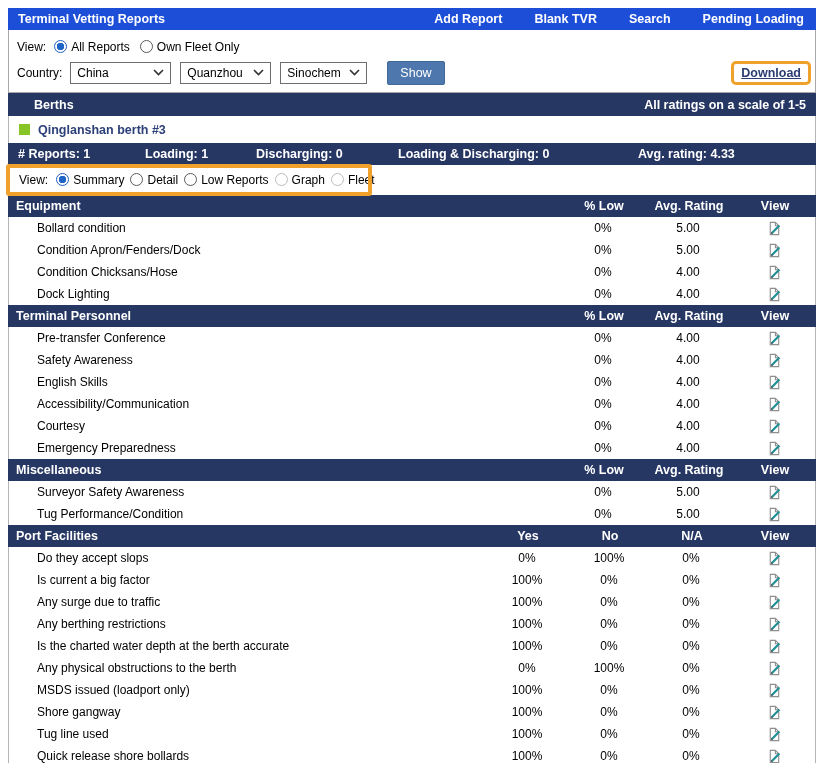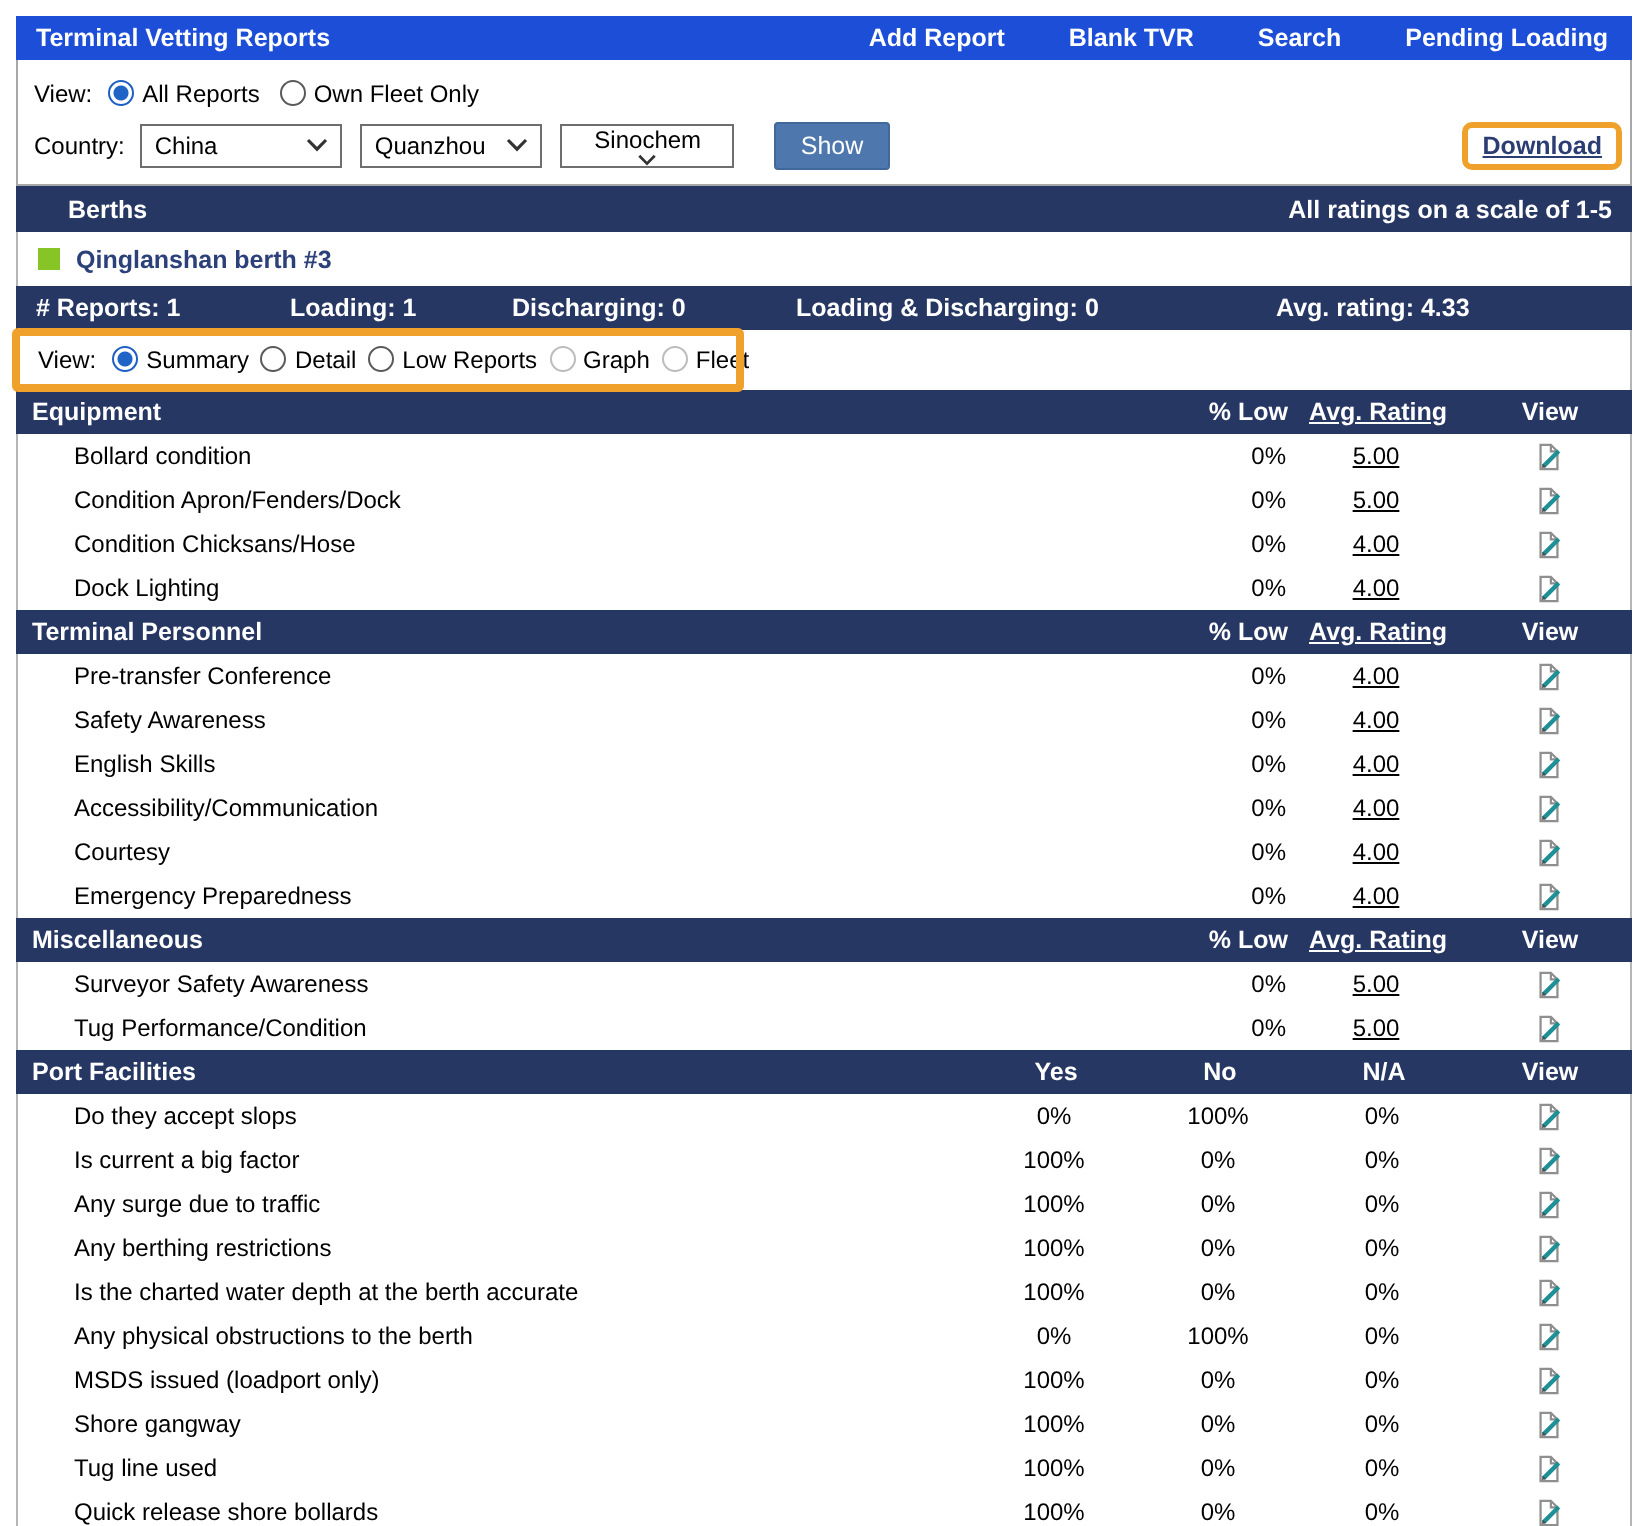--- a/index.html
+++ b/index.html
@@ -17,21 +17,21 @@
   .filterbox { border: 1px solid #a8a8a8; border-top: none; padding: 5px 8px 6px 8px; }
   .frow { display: flex; align-items: center; }
   .frow1 { height: 24px; }
   .frow2 { height: 27px; }
   .flabel { margin-right: 8px; }
   .radio-item { display: inline-flex; align-items: flex-start; margin-right: 10px; cursor: pointer; }
   .radio { width: 13px; height: 13px; border-radius: 50%; border: 1px solid #5a5a5a; background: #fff; margin-right: 4px; flex: 0 0 auto; }
   .radio.checked { border: 1px solid #1d5fc4; background: radial-gradient(circle, #2064c8 0 3.5px, #fff 4px); }
   .radio.disabled { border-color: #bcbcbc; }
   .sel { height: 22px; border: 1px solid #6e6e6e; background: #fff; display: inline-flex; align-items: center; justify-content: space-between; padding: 0 6px; margin-right: 9px; cursor: pointer; }
-  .sel-country { width: 101px; } .sel-port { width: 91px; } .sel-terminal { width: 87px; margin-right: 20px; flex-direction: column; }
+  .sel-country { width: 101px; } .sel-port { width: 91px; } .sel-terminal { width: 87px; margin-right: 20px; }
   .show-btn { background: #4d77ad; border: 1px solid #40689b; color: #fff; height: 24px; padding: 0 12px; font-size: 12.5px; border-radius: 2px; cursor: pointer; font-family: "Liberation Sans", sans-serif; }
   .dl-wrap { margin-left: auto; border: 3px solid #F0A12B; border-radius: 5px; padding: 2px 7px; margin-right: -4px; }
   .dl-link { color: #2B3D72; font-weight: bold; text-decoration: underline; font-size: 12.5px; cursor: pointer; }
 
   
   .navybar { background: #273763; color: #fff; height: 23px; display: flex; align-items: center; padding: 0 10px; }
   .navybar .left { font-weight: bold; font-size: 12.5px; padding-left: 16px; }
   .navybar .right { margin-left: auto; font-weight: bold; font-size: 12.5px; }
   .berthrow { height: 27px; background: #fff; border-left: 1px solid #b5b5b5; border-right: 1px solid #b5b5b5; display: flex; align-items: center; padding-left: 10px; }
   .greensq { width: 11px; height: 11px; background: #86C525; margin-right: 8px; }
@@ -48,21 +48,21 @@
 
   
   .sec-head { background: #273763; color: #fff; height: 22px; display: flex; align-items: center; }
   .sec-title { font-weight: bold; font-size: 12.5px; padding-left: 8px; flex: 1; }
   .colhead { font-weight: bold; font-size: 12.5px; text-align: center; flex: 0 0 auto; }
   .sec-body { border-left: 1px solid #b5b5b5; border-right: 1px solid #b5b5b5; padding-left: 18px; }
   .section:last-child .sec-body { border-bottom: 1px solid #b5b5b5; }
   .row { height: 22px; display: flex; align-items: center; background: #fff; }
   .rowlabel { flex: 1; padding-left: 10px; }
   .vcell { flex: 0 0 auto; text-align: center; }
-  .c-low { width: 80px; text-align: right; } .c-avg { width: 90px; text-decoration: underline; } .c-view { width: 82px; }
+  .c-low { width: 80px; } .c-avg { width: 90px; } .c-view { width: 82px; }
   .c-yes { width: 84px; } .c-no { width: 80px; } .c-na { width: 84px; }
   .view-icon { display: inline-block; width: 15px; height: 15px; cursor: pointer; vertical-align: middle; }
 </style>
 </head>
 <body>
 
 <div class="page">
 
   <div class="topbar">
     <span class="title">Terminal Vetting Reports</span>

